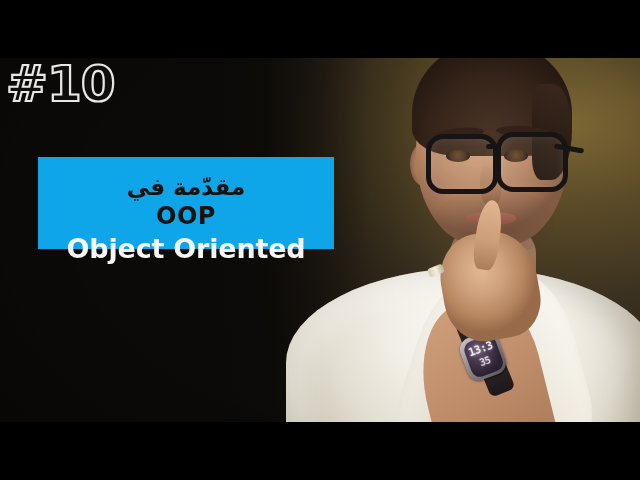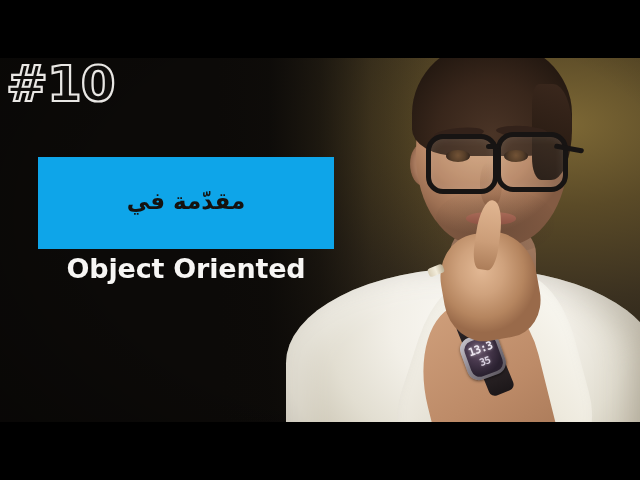--- a/index.html
+++ b/index.html
@@ -393,21 +393,21 @@
     font-family: "DejaVu Sans", sans-serif;
     font-size: 24px;
     font-weight: bold;
     line-height: 28px;
     letter-spacing: 0.5px;
   }
 
   .subtitle {
     position: absolute;
     left: 38px;
-    top: 252px;
+    top: 232px;
     width: 296px;
     text-align: center;
     color: #f7f6f4;
     font-family: "DejaVu Sans", sans-serif;
     font-size: 27px;
     font-weight: bold;
     line-height: 34px;
     letter-spacing: -0.2px;
   }
   .subtitle .line { display: block; }
@@ -456,20 +456,21 @@
     <div class="p-ring"></div>
     <div class="p-finger"></div>
   </div>
 
   <div class="content">
 
     <div class="badge-number">#10</div>
 
     <div class="title-box">
       <div class="title-ar">مقدّمة في</div>
+      <div class="title-en">OOP</div>
     </div>
 
     <div class="subtitle">
       <span class="line">Object Oriented</span>
     </div>
 
   </div>
 
   <div class="bar bar-top"></div>
   <div class="bar bar-bottom"></div>

